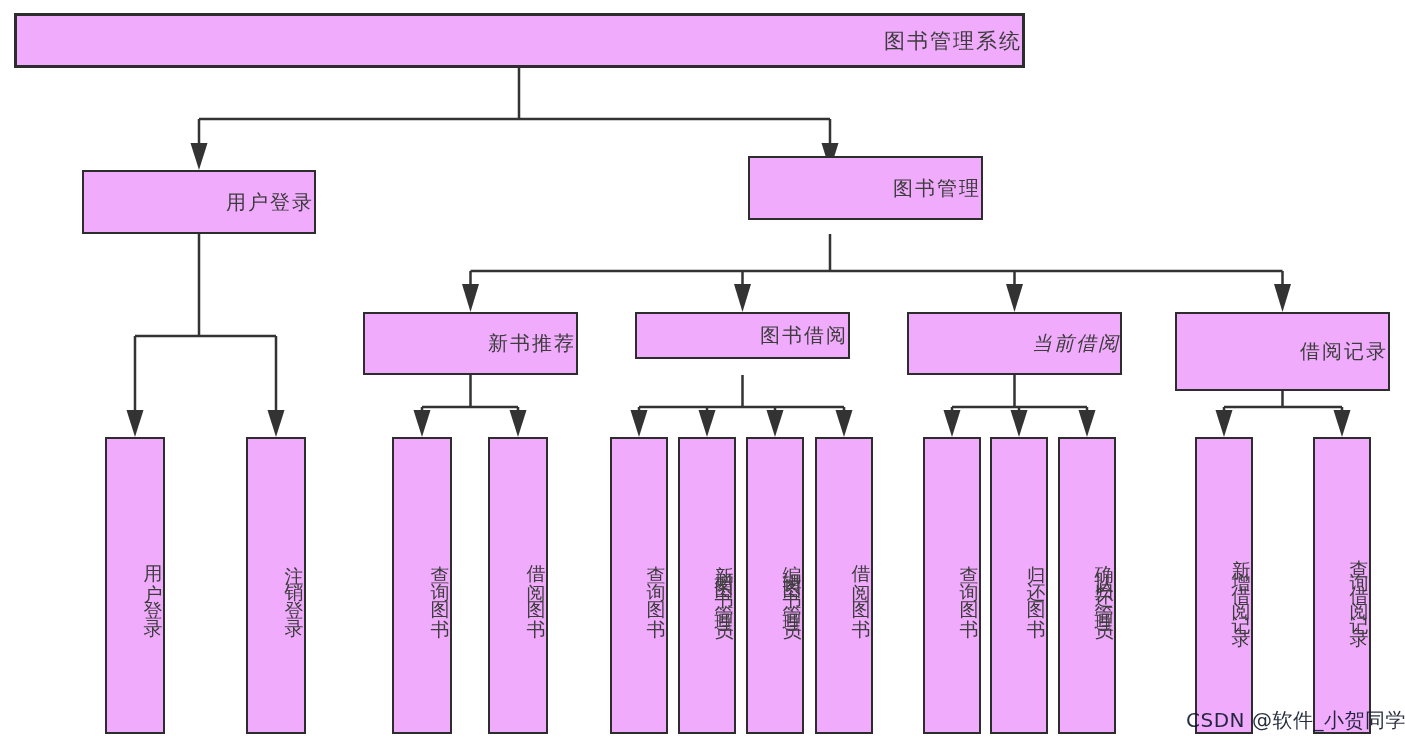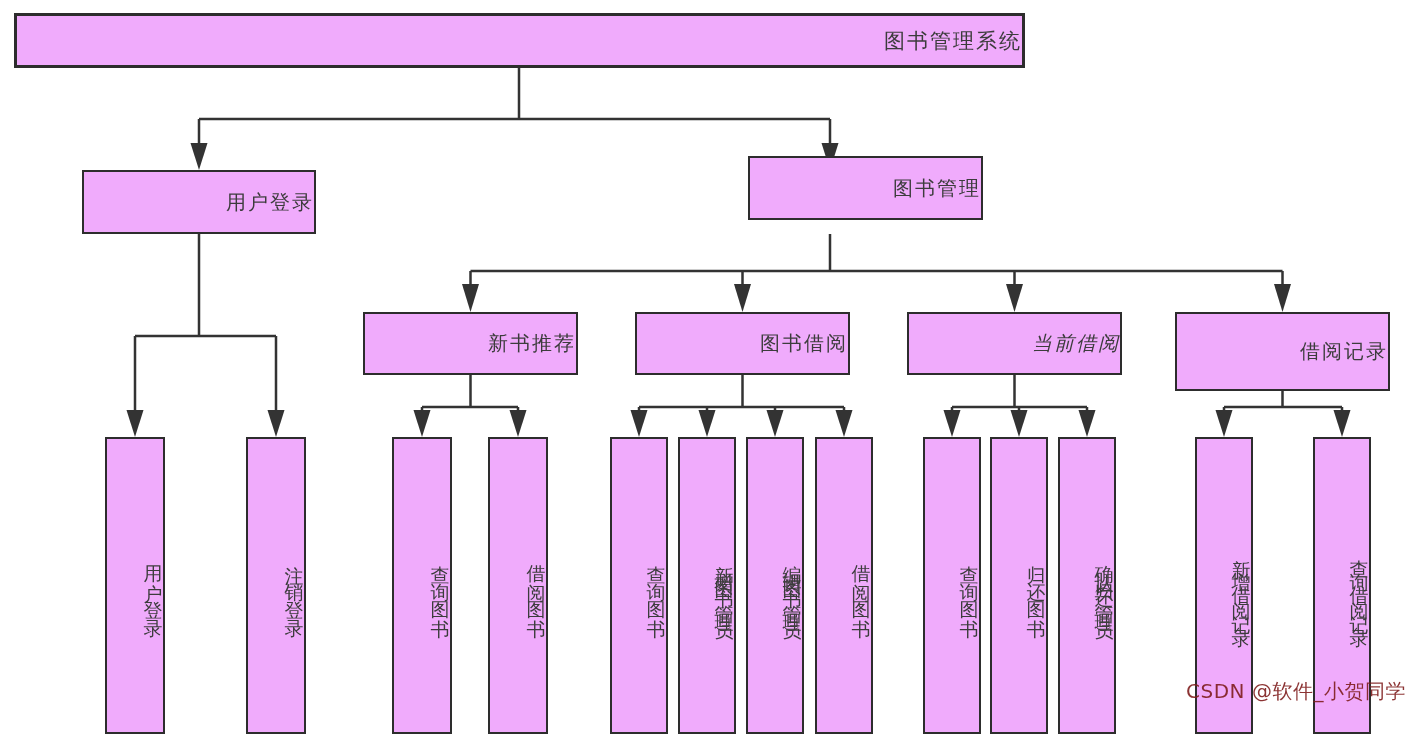--- a/index.html
+++ b/index.html
@@ -41,23 +41,23 @@
     font-size: 19px;
     color: #3c3c3c;
     line-height: 1;
   }
   .sp-wide  { letter-spacing: 18px; }
   .sp-mid   { letter-spacing: 14px; }
   .sp-tight { letter-spacing: 8px; }
   #watermark {
     position: absolute;
     left: 1186px;
-    top: 678px;
+    top: 707px;
     font-size: 20px;
-    color: #7f1d1d;
+    color: #0f172a;
     letter-spacing: 0.5px;
     white-space: nowrap;
     z-index: 10;
     opacity: 0.9;
   }
 </style>
 </head>
 <body>
 
 <div id="canvas">
@@ -119,21 +119,21 @@
   <div class="box" style="left:82px; top:170px; width:234px; height:64px;">
     <span class="hlabel">用户登录</span>
   </div>
   <div class="box" style="left:712px; top:156px; width:235px; height:64px;margin-left:36px;">
     <span class="hlabel">图书管理</span>
   </div>
 
   <div class="box" style="left:363px; top:312px; width:215px; height:63px;">
     <span class="hlabel">新书推荐</span>
   </div>
-  <div class="box" style="left:635px; top:312px; width:215px; height:63px;">
+  <div class="box" style="left:635px; top:312px; width:215px; height:47px;">
     <span class="hlabel">图书借阅</span>
   </div>
   <div class="box" style="left:907px; top:312px; width:215px; height:63px;font-style:italic;">
     <span class="hlabel">当前借阅</span>
   </div>
   <div class="box" style="left:1175px; top:312px; width:215px; height:79px;">
     <span class="hlabel">借阅记录</span>
   </div>
 
   <div class="box" style="left:105px; top:437px; width:60px; height:297px;">

